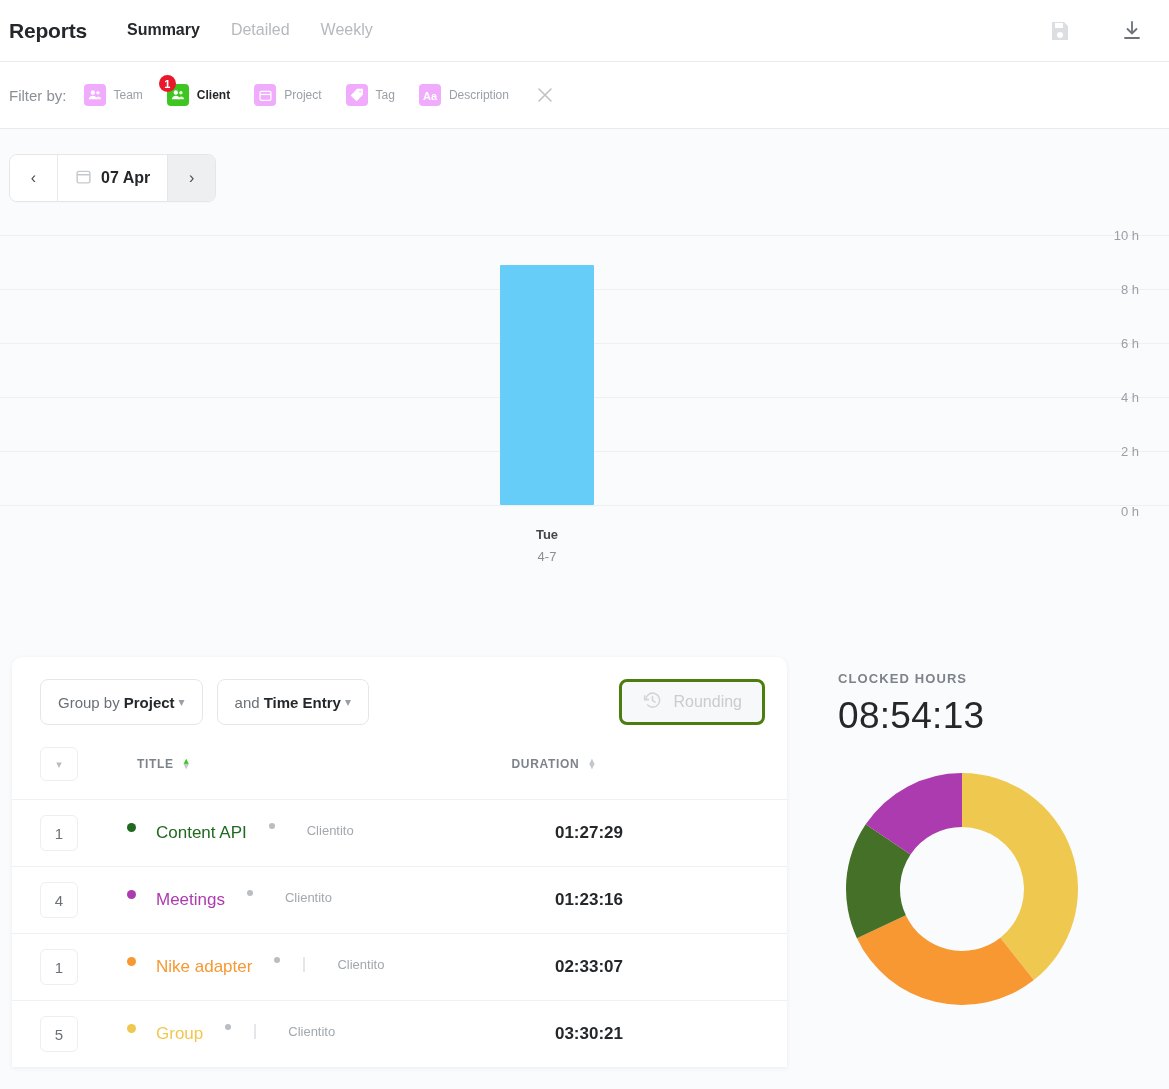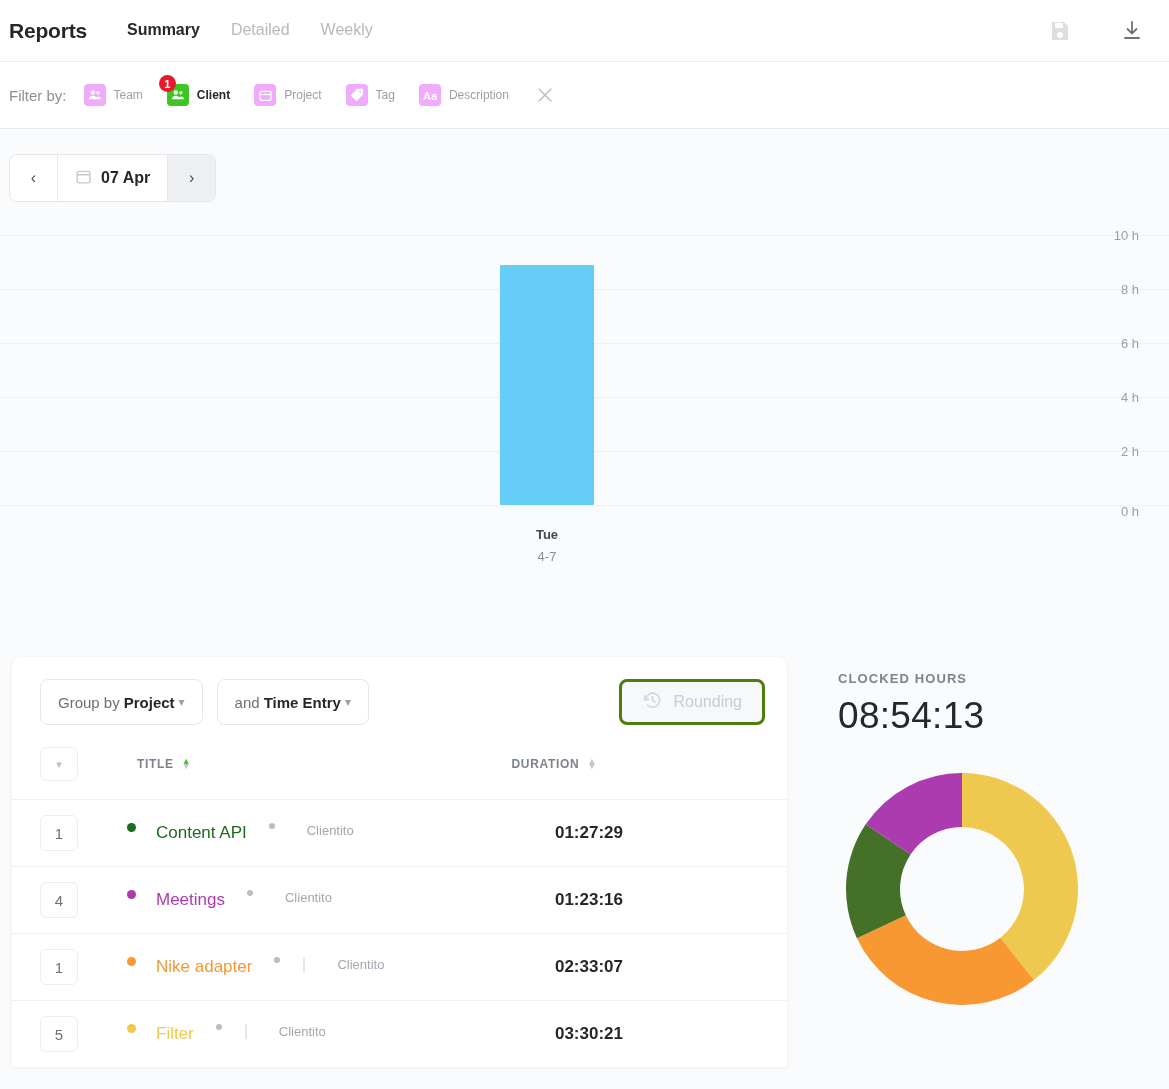--- a/index.html
+++ b/index.html
@@ -520,21 +520,21 @@
             <span class="minidot"></span>
             <span class="sep"></span>
             <span class="client">Clientito</span>
           </div>
           <div class="dur">02:33:07</div>
         </div>
         <div class="row">
           <div class="count">5</div>
           <div class="rowtitle">
             <span class="dot" style="background:#efc850"></span>
-            <span class="tname" style="color:#efc850">Filter</span>
+            <span class="tname" style="color:#efc850">Group</span>
             <span class="minidot"></span>
             <span class="sep"></span>
             <span class="client">Clientito</span>
           </div>
           <div class="dur">03:30:21</div>
         </div>
       </div>
   </div>
 
   <div class="summary">

